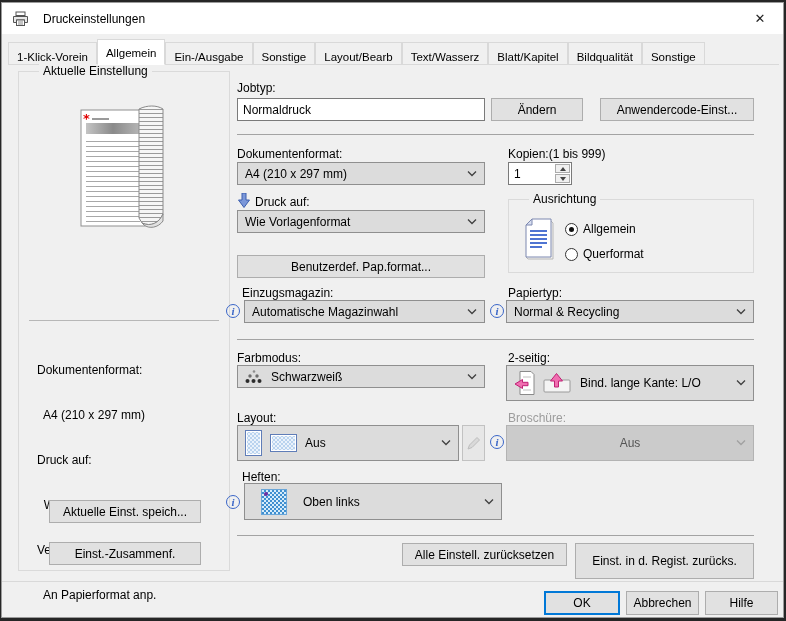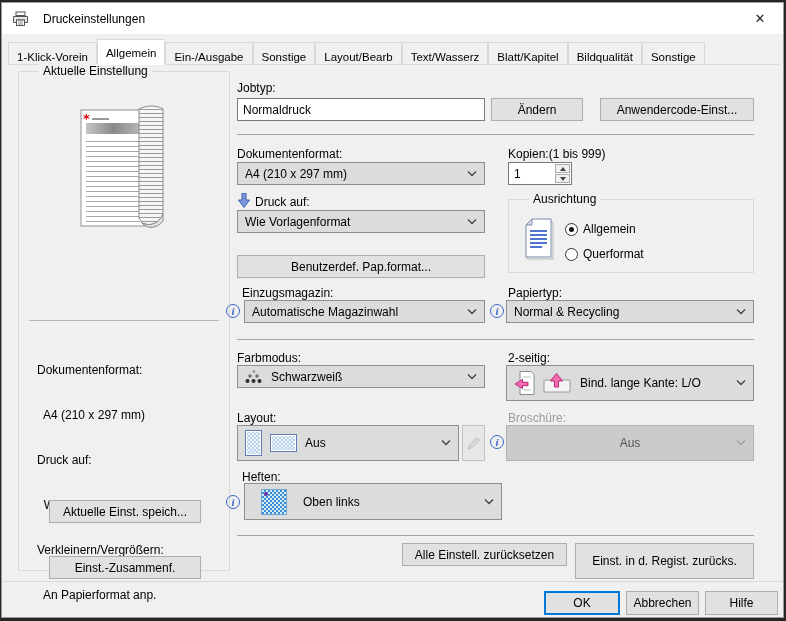--- a/index.html
+++ b/index.html
@@ -140,21 +140,21 @@
     <div class="summary" style="left:18px; top:261px;">
       <div>Dokumentenformat:</div>
       <div>  A4 (210 x 297 mm)</div>
       <div>Druck auf:</div>
       <div>  Wie Vorlagenformat</div>
       <div>Verkleinern/Vergrößern:</div>
       <div>  An Papierformat anp.</div>
     </div>
 
     <div class="btn" style="left:30px; top:428px; width:152px; height:23px;">Aktuelle Einst. speich...</div>
-    <div class="btn" style="left:30px; top:470px; width:152px; height:23px;margin-top:14px;">Einst.-Zusammenf.</div>
+    <div class="btn" style="left:30px; top:470px; width:152px; height:23px;">Einst.-Zusammenf.</div>
   </div>
 
   <div class="lbl" style="left:235px; top:78px;">Jobtyp:</div>
   <input class="tbox" style="left: 235px; top: 95px; width: 248px; height: 23px;" value="Normaldruck">
   <div class="btn" style="left:598px; top:95px; width:154px; height:23px;">Anwendercode-Einst...</div>
   <div class="btn" style="left:489px; top:95px; width:92px; height:23px;">Ändern</div>
 
   <div class="sep" style="left:235px; top:131px; width:517px;"></div>
 
   <div class="lbl" style="left:235px; top:144px;">Dokumentenformat:</div>

